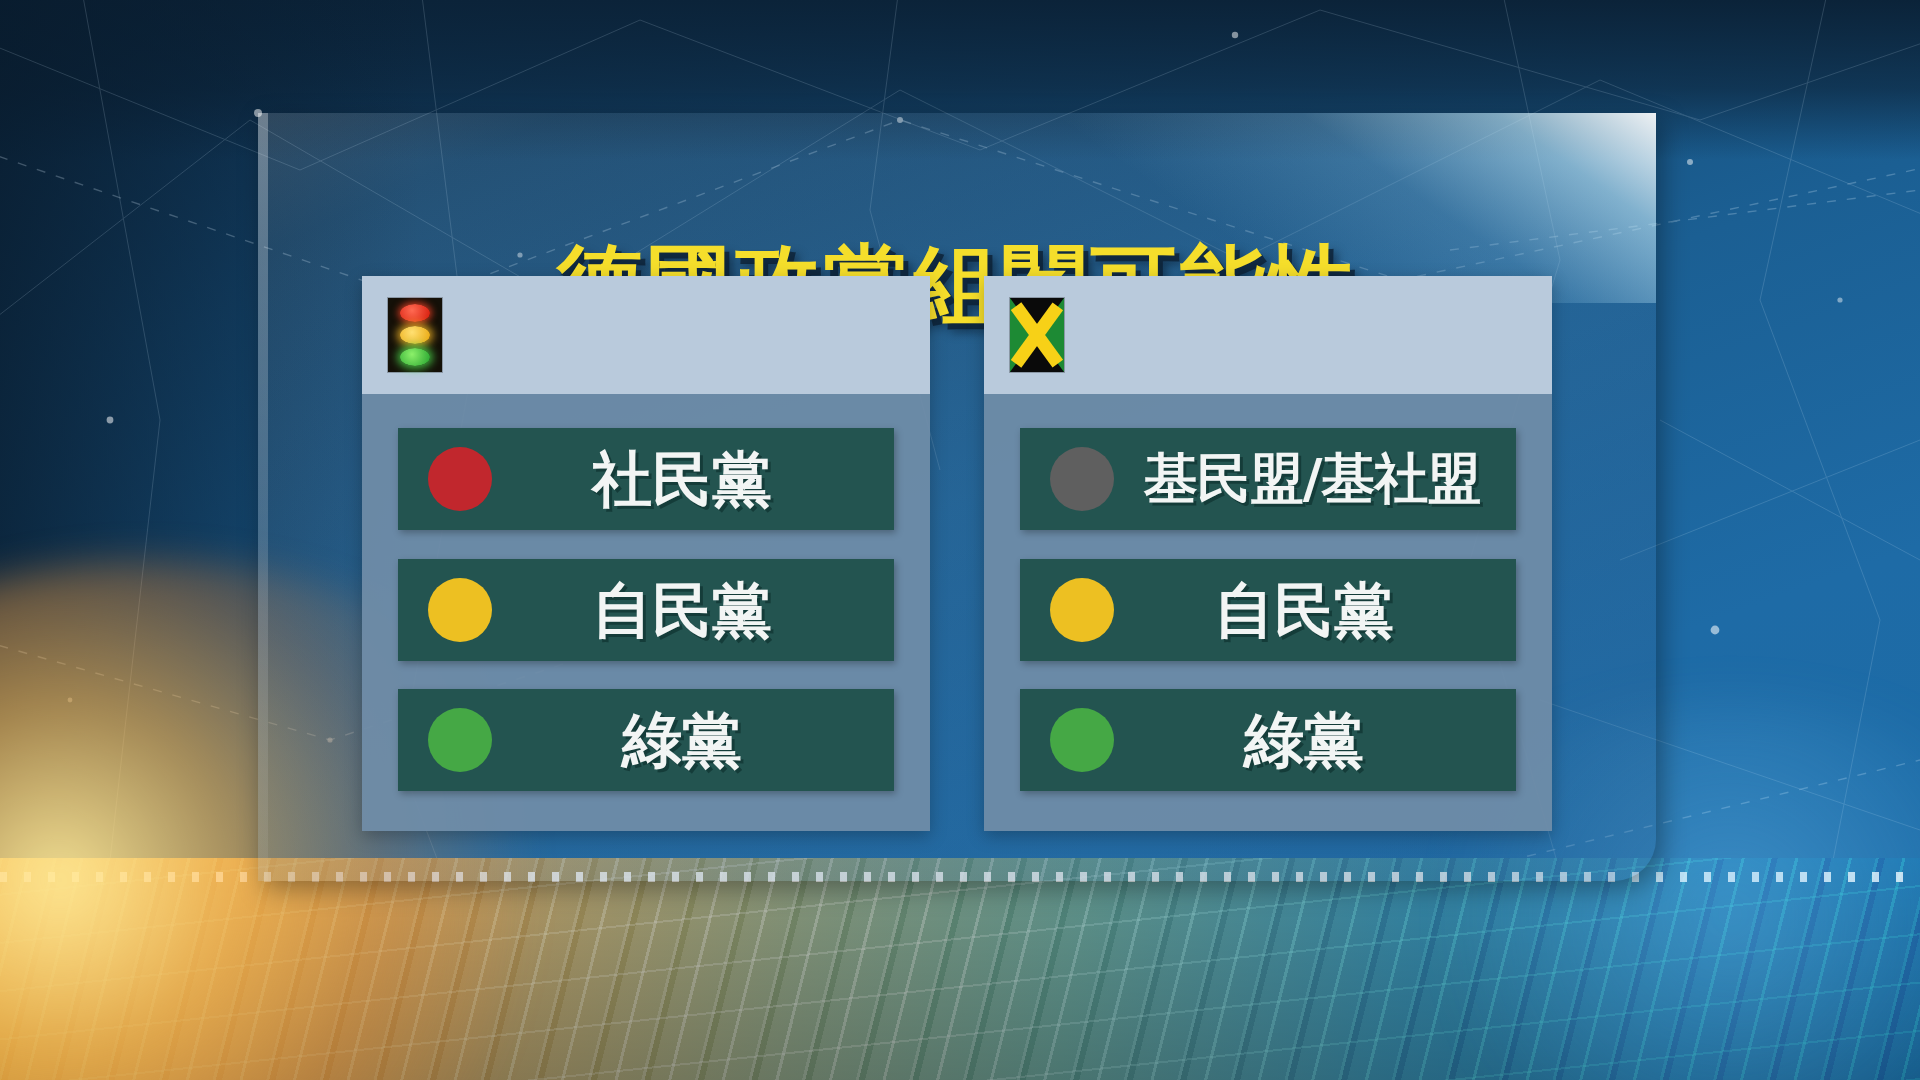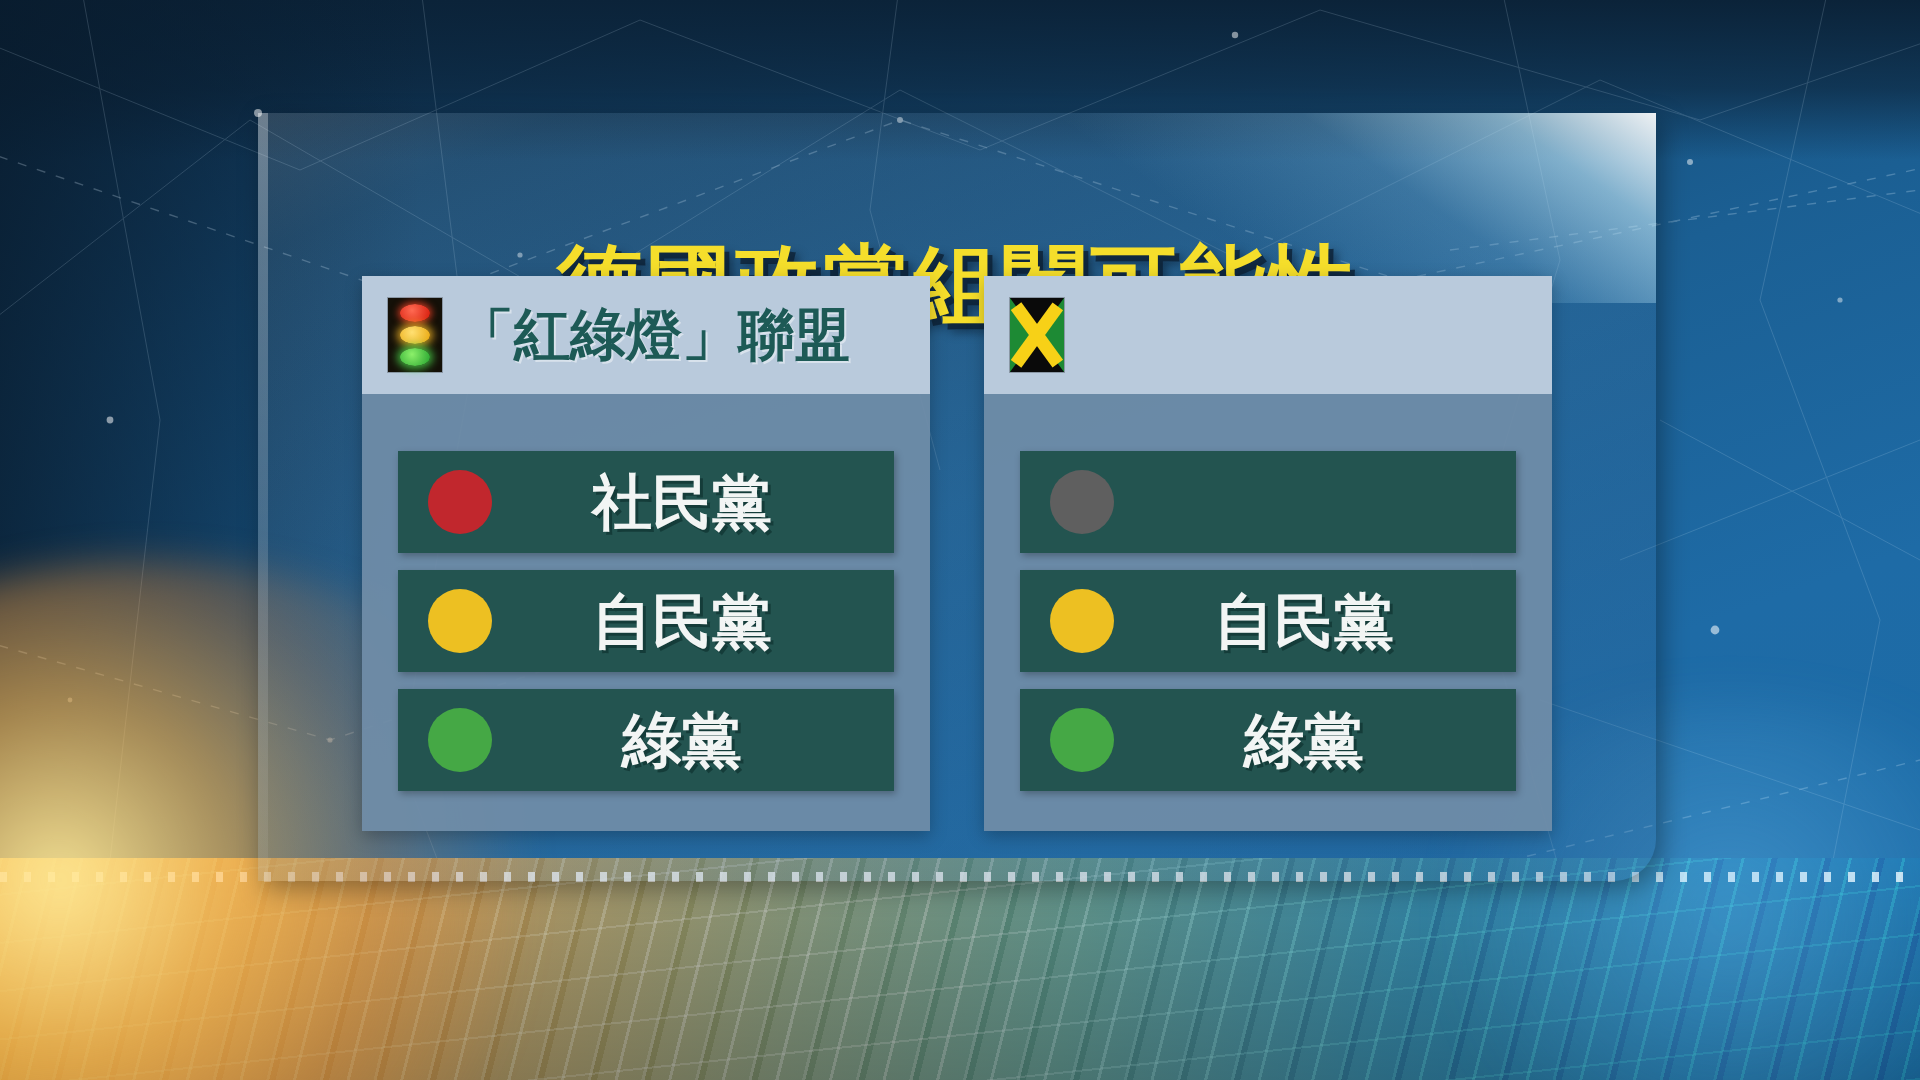--- a/index.html
+++ b/index.html
@@ -76,21 +76,21 @@
   .jm .tri-t,.jm .tri-b{position:absolute;left:0;width:100%;height:50%;background:#0a0a0a;}
   .jm .tri-t{top:0;clip-path:polygon(0 0,100% 0,50% 100%);}
   .jm .tri-b{bottom:0;clip-path:polygon(50% 0,100% 100%,0 100%);}
   .jm .x1,.jm .x2{position:absolute;left:50%;top:50%;width:132%;height:13px;background:#f7d117;}
   .jm .x1{transform:translate(-50%,-50%) rotate(54deg);}
   .jm .x2{transform:translate(-50%,-50%) rotate(-54deg);}
 
   .panel-title{font-size:56px;font-weight:bold;color:#1d5a56;line-height:1;
      text-shadow:2px 2px 0 rgba(255,255,255,.45);white-space:nowrap;}
   .panel-body{flex:1;padding:34px 36px 40px 36px;box-sizing:border-box;
-     display:flex;flex-direction:column;justify-content:space-between;margin-top:23px;}
+     display:flex;flex-direction:column;justify-content:space-between;}
 
   .row{height:102px;background:#235450;display:flex;align-items:center;
      padding-left:30px;box-sizing:border-box;box-shadow:2px 3px 7px rgba(0,0,0,.28);}
   .dot{width:64px;height:64px;border-radius:50%;flex:0 0 auto;}
   .row-label{flex:1;text-align:center;padding-right:22px;
      font-size:60px;font-weight:bold;color:#f2f5f4;line-height:1;white-space:nowrap;
      text-shadow:3px 3px 0 rgba(10,40,38,.55);}
   .row-label.tight{font-size:54px;letter-spacing:-1px;padding-right:6px;}
 </style>
 </head>
@@ -155,21 +155,20 @@
 
     <div id="panels">
 
       <div class="panel">
         <div class="panel-head">
           <div class="head-icon tl">
             <i class="r"></i>
               <i class="y"></i>
               <i class="g"></i>
           </div>
-          <div class="panel-title">「紅綠燈」聯盟</div>
         </div>
         <div class="panel-body">
           <div class="row">
             <span class="dot" style="background:#c1272d"></span>
             <span class="row-label">社民黨</span>
           </div>
           <div class="row">
             <span class="dot" style="background:#edc022"></span>
             <span class="row-label">自民黨</span>
           </div>
@@ -185,20 +184,21 @@
           <div class="head-icon jm">
             <span class="tri-t"></span>
               <span class="tri-b"></span>
             <span class="x1"></span>
               <span class="x2"></span>
           </div>
         </div>
         <div class="panel-body">
           <div class="row">
             <span class="dot" style="background:#5f5f5f"></span>
+            <span class="row-label tight">基民盟/基社盟</span>
           </div>
           <div class="row">
             <span class="dot" style="background:#edc022"></span>
             <span class="row-label">自民黨</span>
           </div>
           <div class="row">
             <span class="dot" style="background:#45a845"></span>
             <span class="row-label">綠黨</span>
           </div>
         </div>

